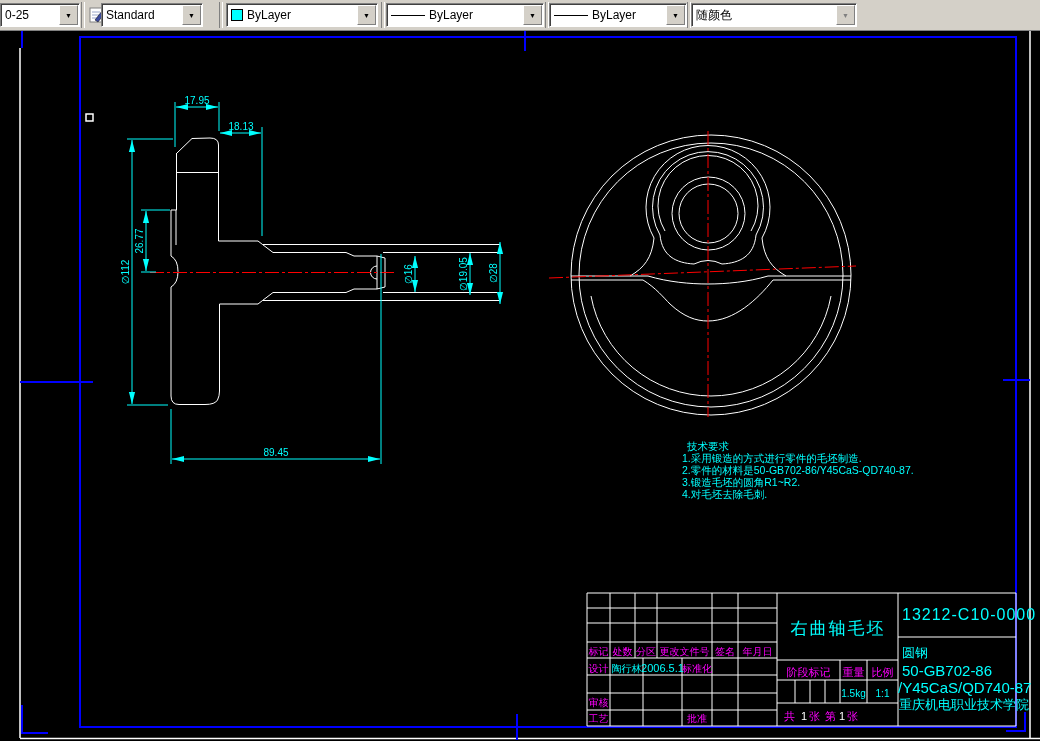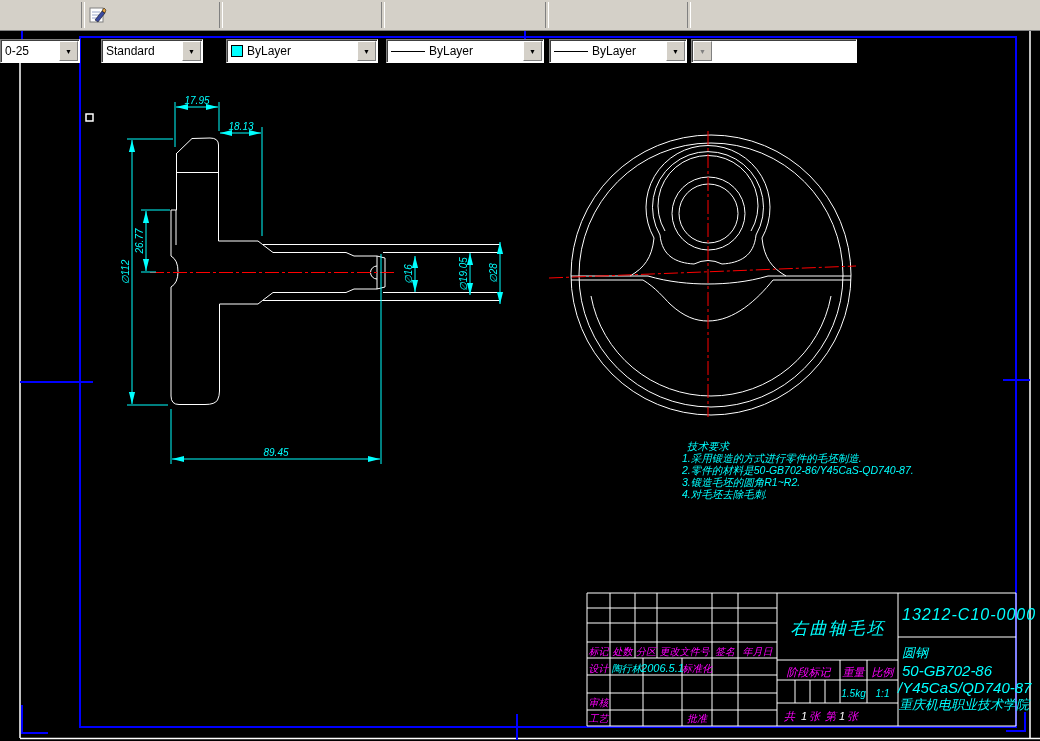--- a/index.html
+++ b/index.html
@@ -5,36 +5,36 @@
   html,body{margin:0;padding:0;width:1040px;height:741px;overflow:hidden;background:#000;
     font-family:"Liberation Sans",sans-serif;}
   .app{position:relative;width:1040px;height:741px;background:#000;}
   
   .toolbar{position:absolute;left:0;top:0;width:1040px;height:30px;background:#d4d0c8;
     border-bottom:1px solid #808080;}
   .combo{position:absolute;top:3px;height:22px;background:#fff;
     border-top:1px solid #808080;border-left:1px solid #808080;
     border-bottom:1px solid #fff;border-right:1px solid #fff;
     box-shadow:inset 1px 1px 0 #404040;display:flex;align-items:flex-end;
-    font-size:12px;color:#000;margin-top:36px;}
+    font-size:12px;color:#000;}
   .combo .field{flex:1;padding-left:4px;white-space:nowrap;overflow:hidden;
     display:flex;align-items:center;gap:4px;height:100%;}
   .arrow-btn{width:17px;height:18px;margin:1px;background:#d4d0c8;
     border-top:1px solid #fff;border-left:1px solid #fff;
     border-bottom:1px solid #808080;border-right:1px solid #808080;
     display:flex;align-items:center;justify-content:center;font-size:7px;color:#000;flex:none;}
   .arrow-btn.disabled{color:#808080;}
   .sep{position:absolute;top:2px;width:2px;height:26px;
     border-left:1px solid #808080;border-right:1px solid #fff;}
   .swatch{width:10px;height:10px;background:#00ffff;border:1px solid #000;flex:none;}
   .lineglyph{width:34px;height:1px;background:#000;flex:none;}
   .iconbtn{position:absolute;top:3px;width:24px;height:23px;display:flex;
     align-items:center;justify-content:center;}
   
-  .canvas{position:absolute;left:0;top:0;width:1040px;height:741px;font-style:italic;}
+  .canvas{position:absolute;left:0;top:0;width:1040px;height:741px;}
   svg text{font-family:"Liberation Sans",sans-serif;}
 </style>
 </head>
 <body>
 
 <div class="app">
 
   <div class="canvas">
     <svg width="1040" height="741" viewBox="0 0 1040 741">
       <defs>
@@ -287,17 +287,18 @@
       <span class="field">
         <span class="lineglyph"></span>
         <span>ByLayer</span>
       </span>
       <span class="arrow-btn">▼</span>
     </div>
 
     <div class="sep" style="left:687px"></div>
 
     <div class="combo" style="left:691px;width:164px">
+      <span class="field">随颜色</span>
       <span class="arrow-btn disabled">▼</span>
     </div>
   </div>
 
 </div>
 
 </body></html>

